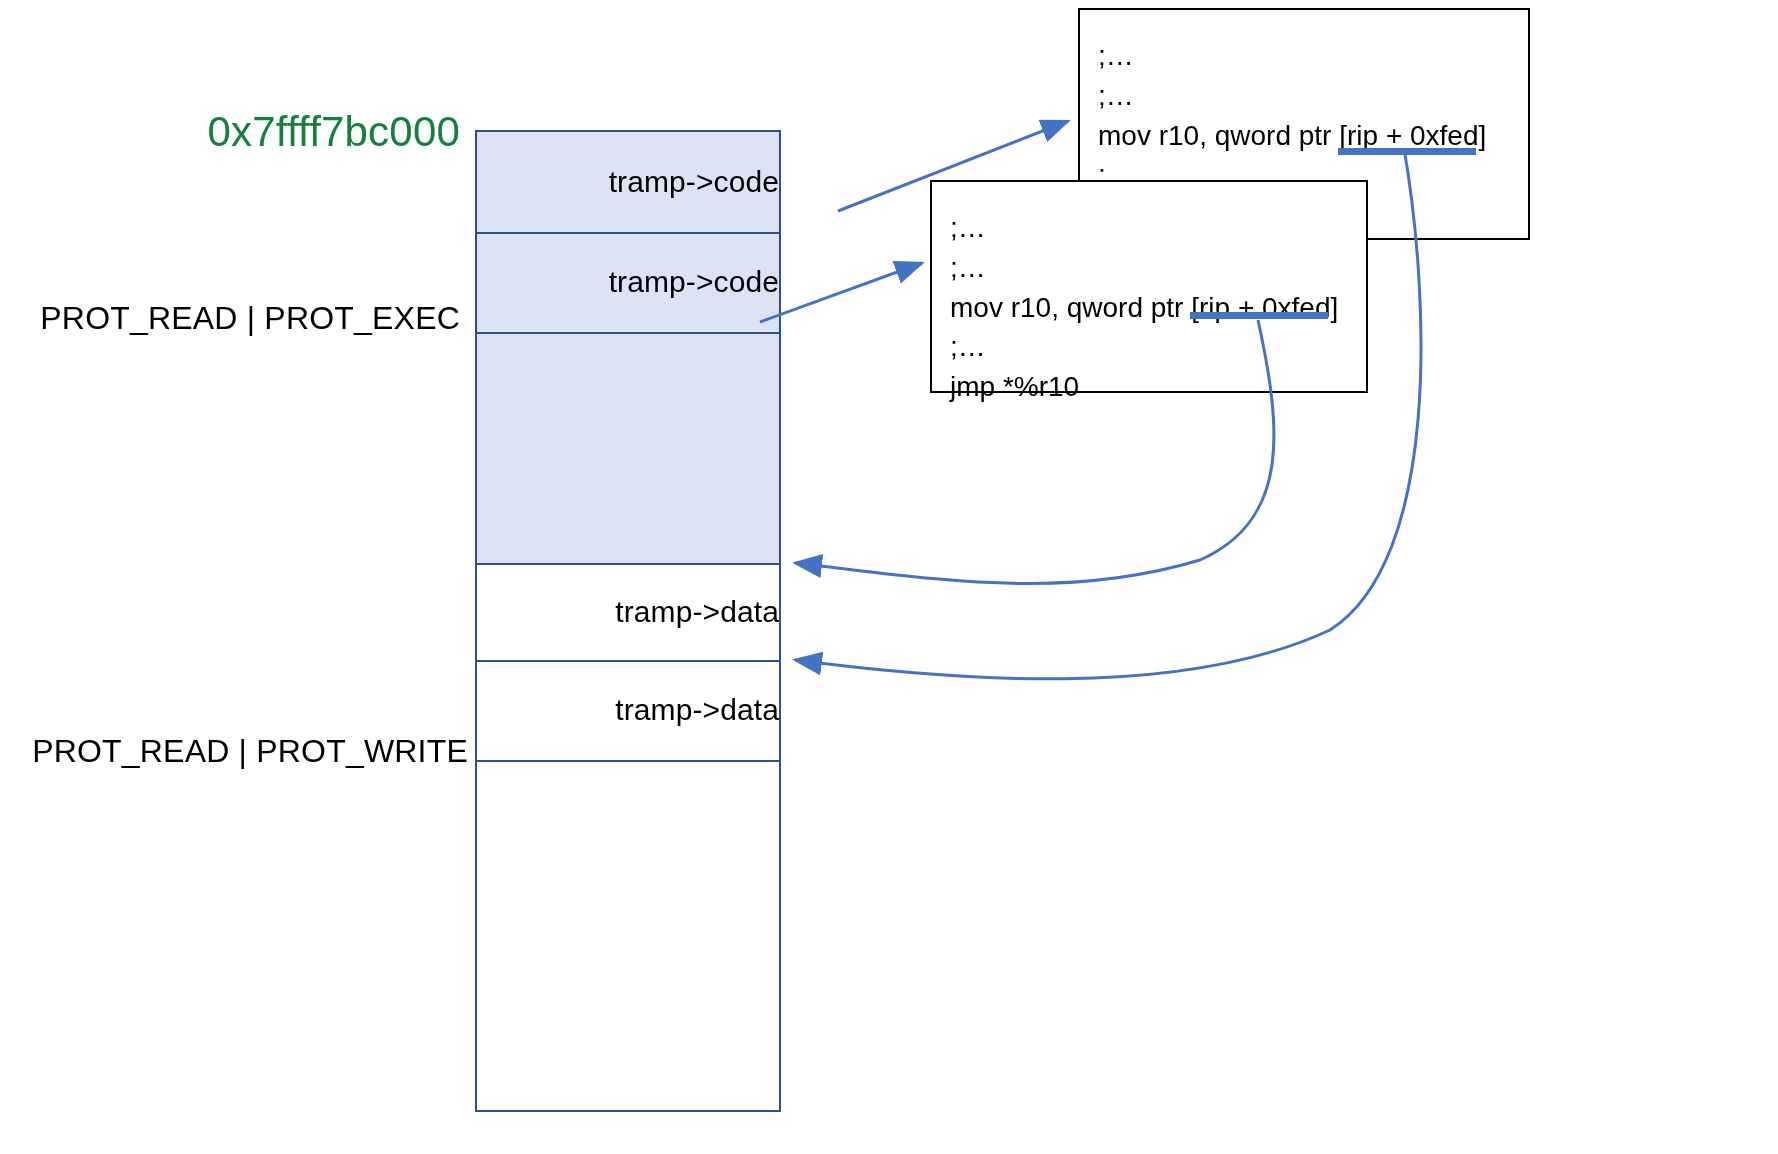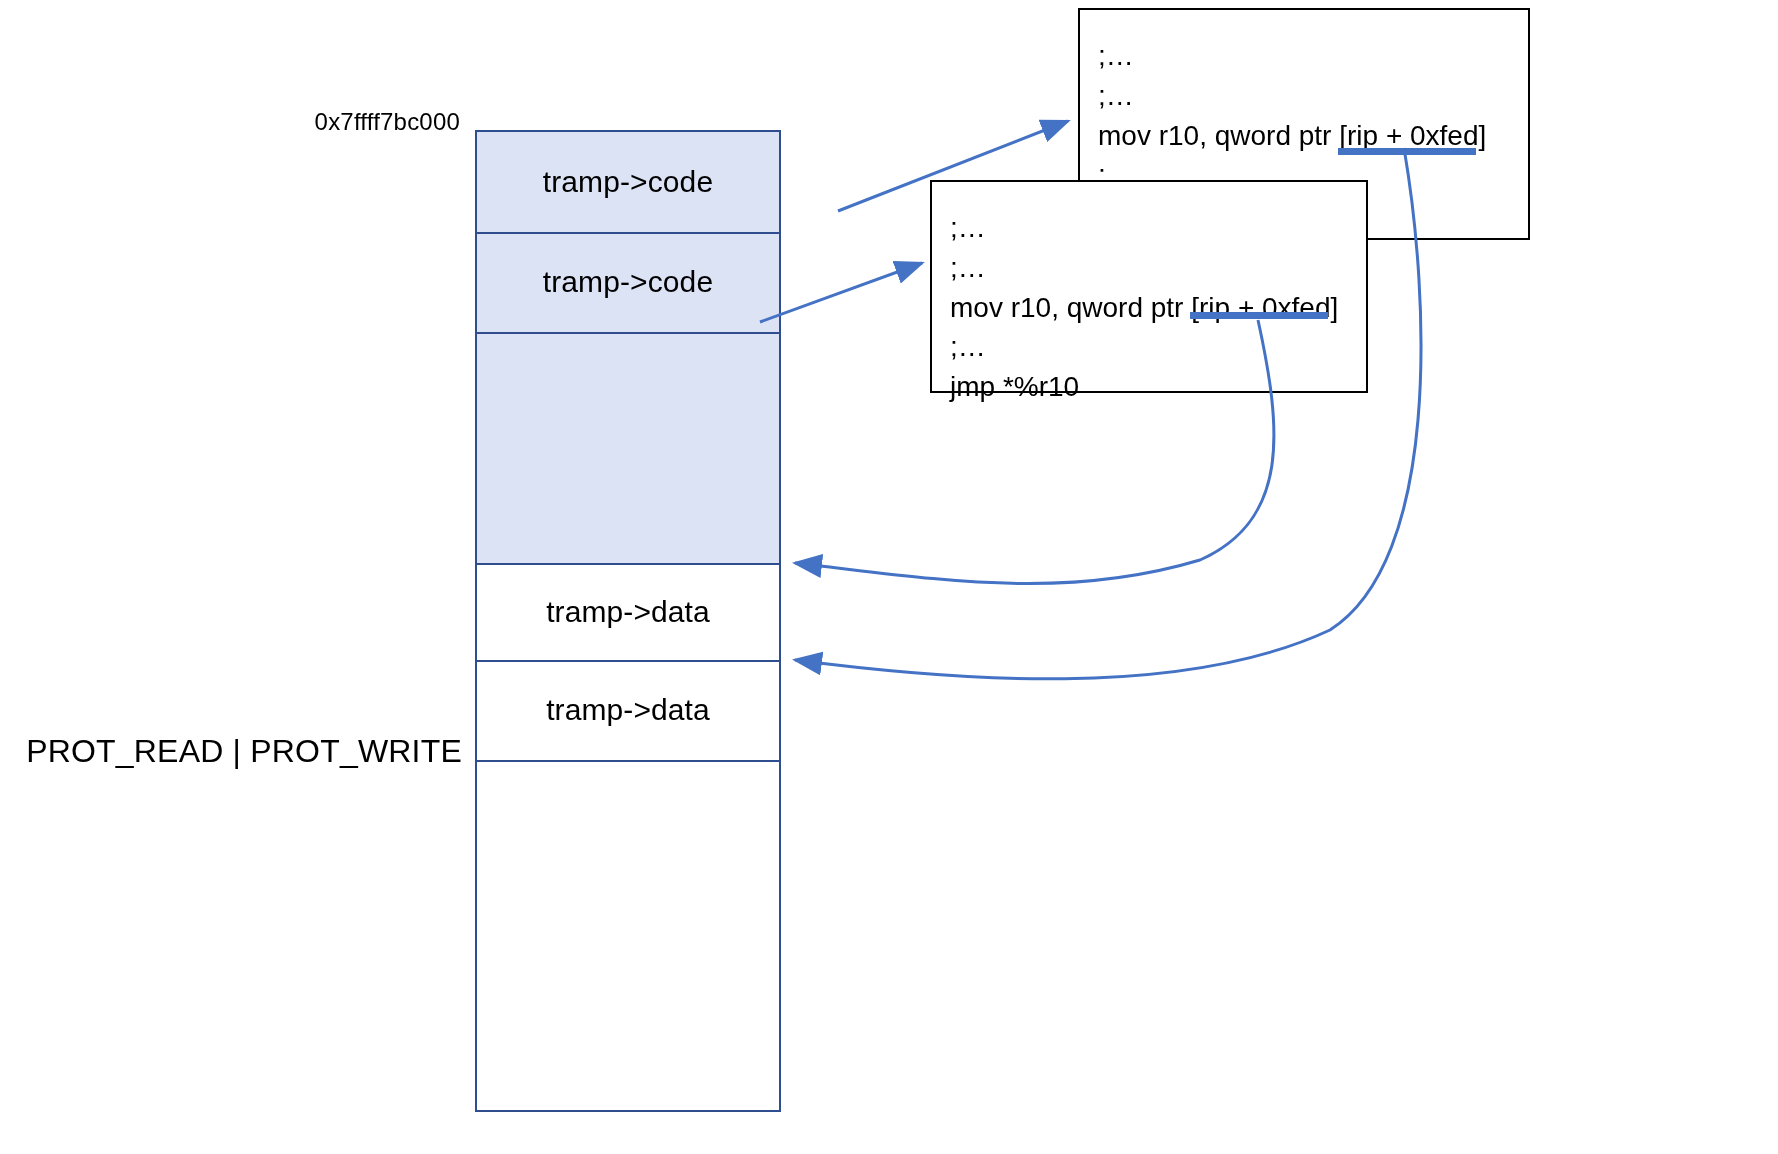--- a/index.html
+++ b/index.html
@@ -8,50 +8,51 @@
 
   #stage{position:absolute;left:0;top:0;width:1778px;height:1154px;}
 
   
   #wires{position:absolute;left:0;top:0;width:1778px;height:1154px;pointer-events:none;}
 
   
   .memcol{position:absolute;left:475px;top:130px;width:306px;height:982px;
           border:2px solid #2E4E8F;box-sizing:border-box;}
   .seg{position:absolute;left:0;width:100%;box-sizing:border-box;
-       display:flex;align-items:center;justify-content:center;}
+       display:flex;align-items:center;justify-content:flex-end;}
   .seg.shaded{background:#DCE3F5;}
   .seg .segtext{font-size:30px;line-height:1;color:#000;letter-spacing:.1px;}
   .divider{position:absolute;left:0;width:100%;height:0;
            border-top:2px solid #2E4E8F;}
 
   
-  .addr{position:absolute;text-align:right;font-size:24px;color:#000000;
+  .addr{position:absolute;text-align:right;font-size:42px;color:#15803d;
         white-space:nowrap;letter-spacing:.2px;}
   .protlabel{position:absolute;text-align:right;font-size:32px;color:#000;
              white-space:nowrap;letter-spacing:.2px;}
 
   
   .codebox{position:absolute;background:#ffffff;border:2px solid #000;
            box-sizing:border-box;padding:26px 0 10px 18px;}
   .codebox .line{font-size:28px;line-height:1.42;white-space:pre;color:#000;
                  position:relative;display:inline-block;}
   .codebox .row{display:block;}
   .ul{position:absolute;height:7px;background:#4472C4;}
 </style>
 </head>
 <body>
 
 <div id="stage">
 
   <div class="addr" style="left:120px;top:108px;width:340px;">0x7ffff7bc000</div>
 
+  <div class="protlabel" style="left:0px;top:300px;width:460px;">PROT_READ | PROT_EXEC</div>
 
 
-  <div class="protlabel" style="left:2px;top:733px;width:460px;">PROT_READ | PROT_WRITE</div>
+  <div class="protlabel" style="left:8px;top:733px;width:460px;">PROT_READ | PROT_WRITE</div>
 
 
   <div class="memcol">
 
     <div class="seg shaded" style="top:0px;height:100px;">
       <span class="segtext">tramp-&gt;code</span>
     </div>
 
     <div class="seg shaded" style="top:100px;height:100px;">
       <span class="segtext">tramp-&gt;code</span>

